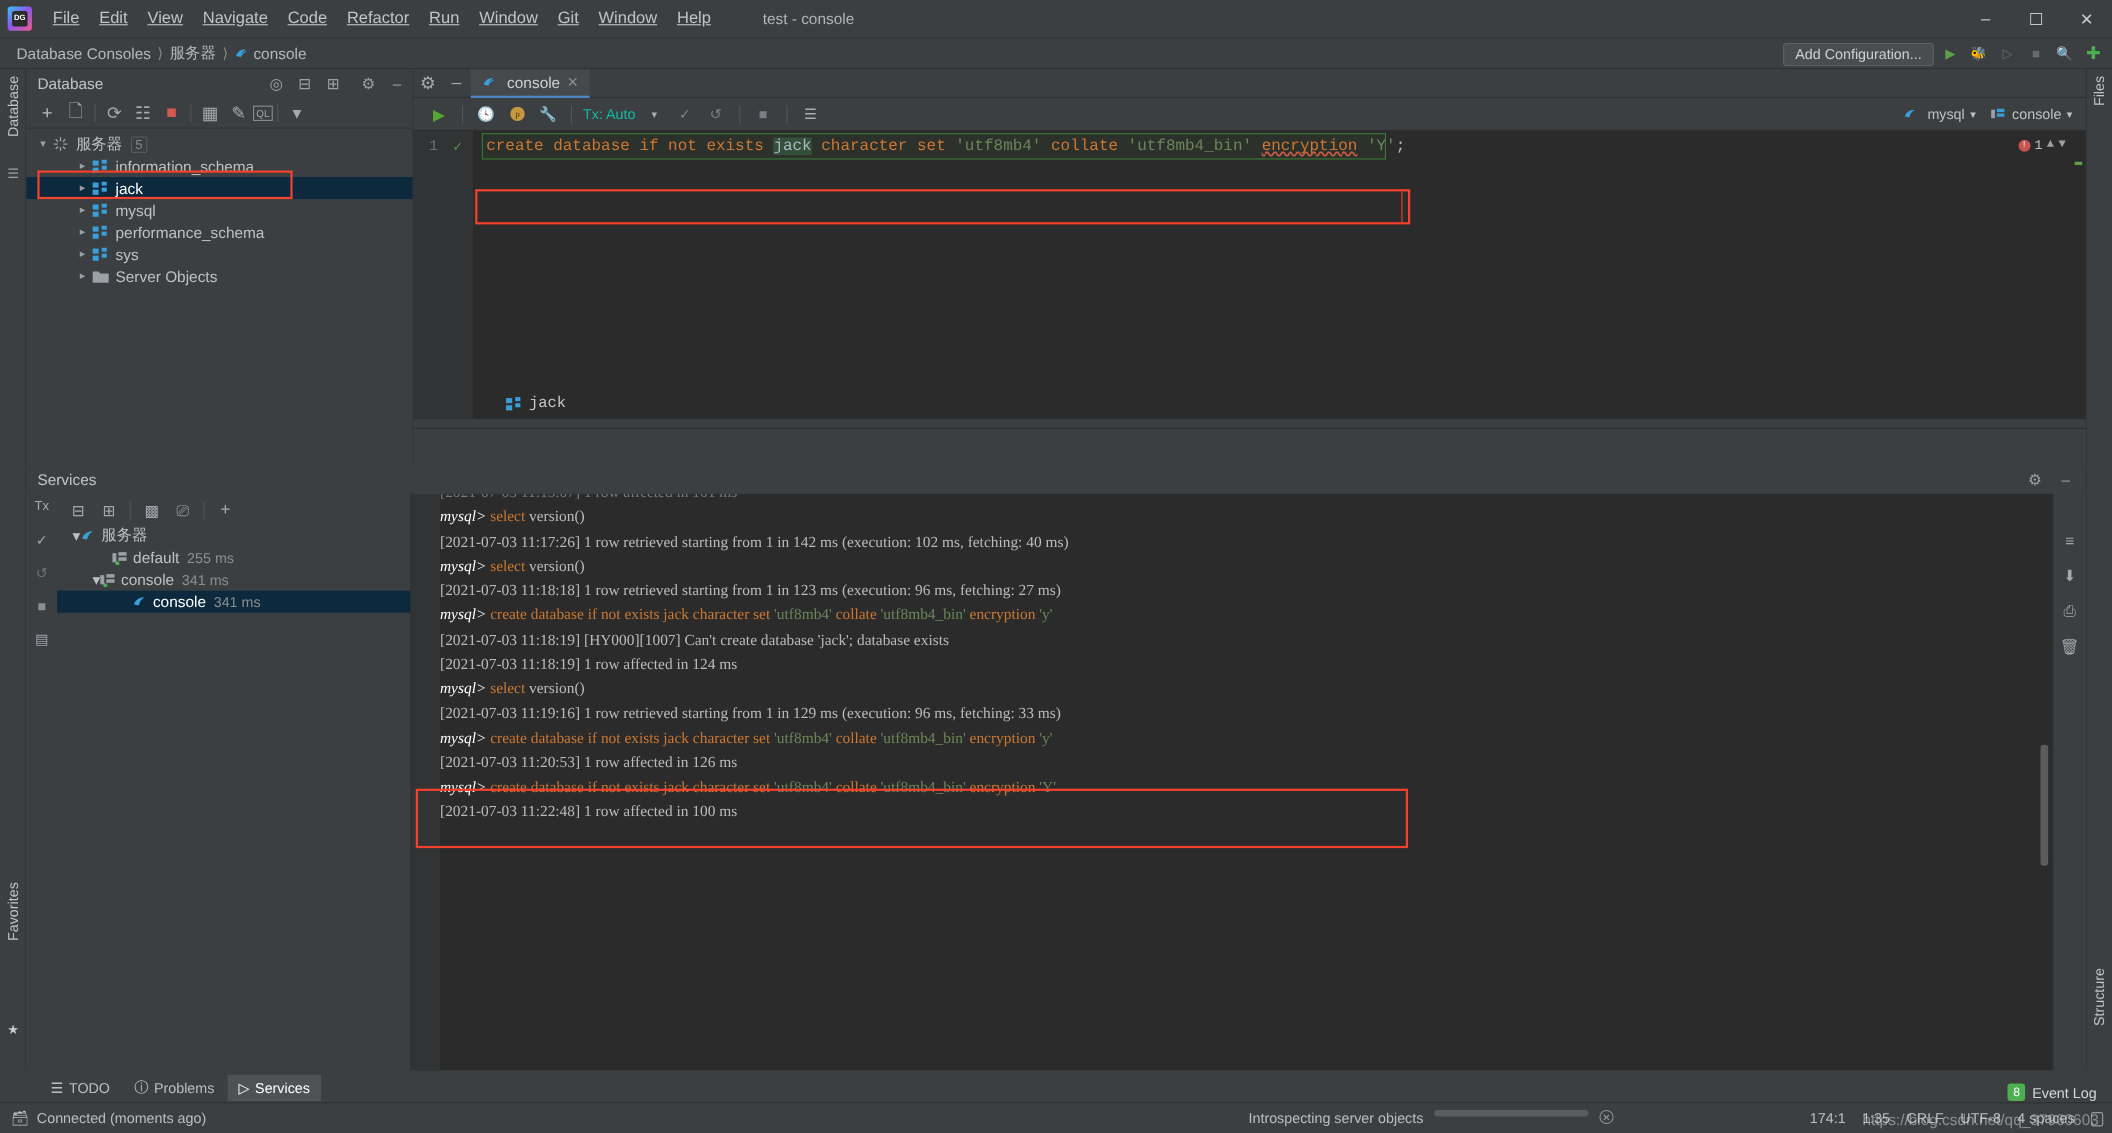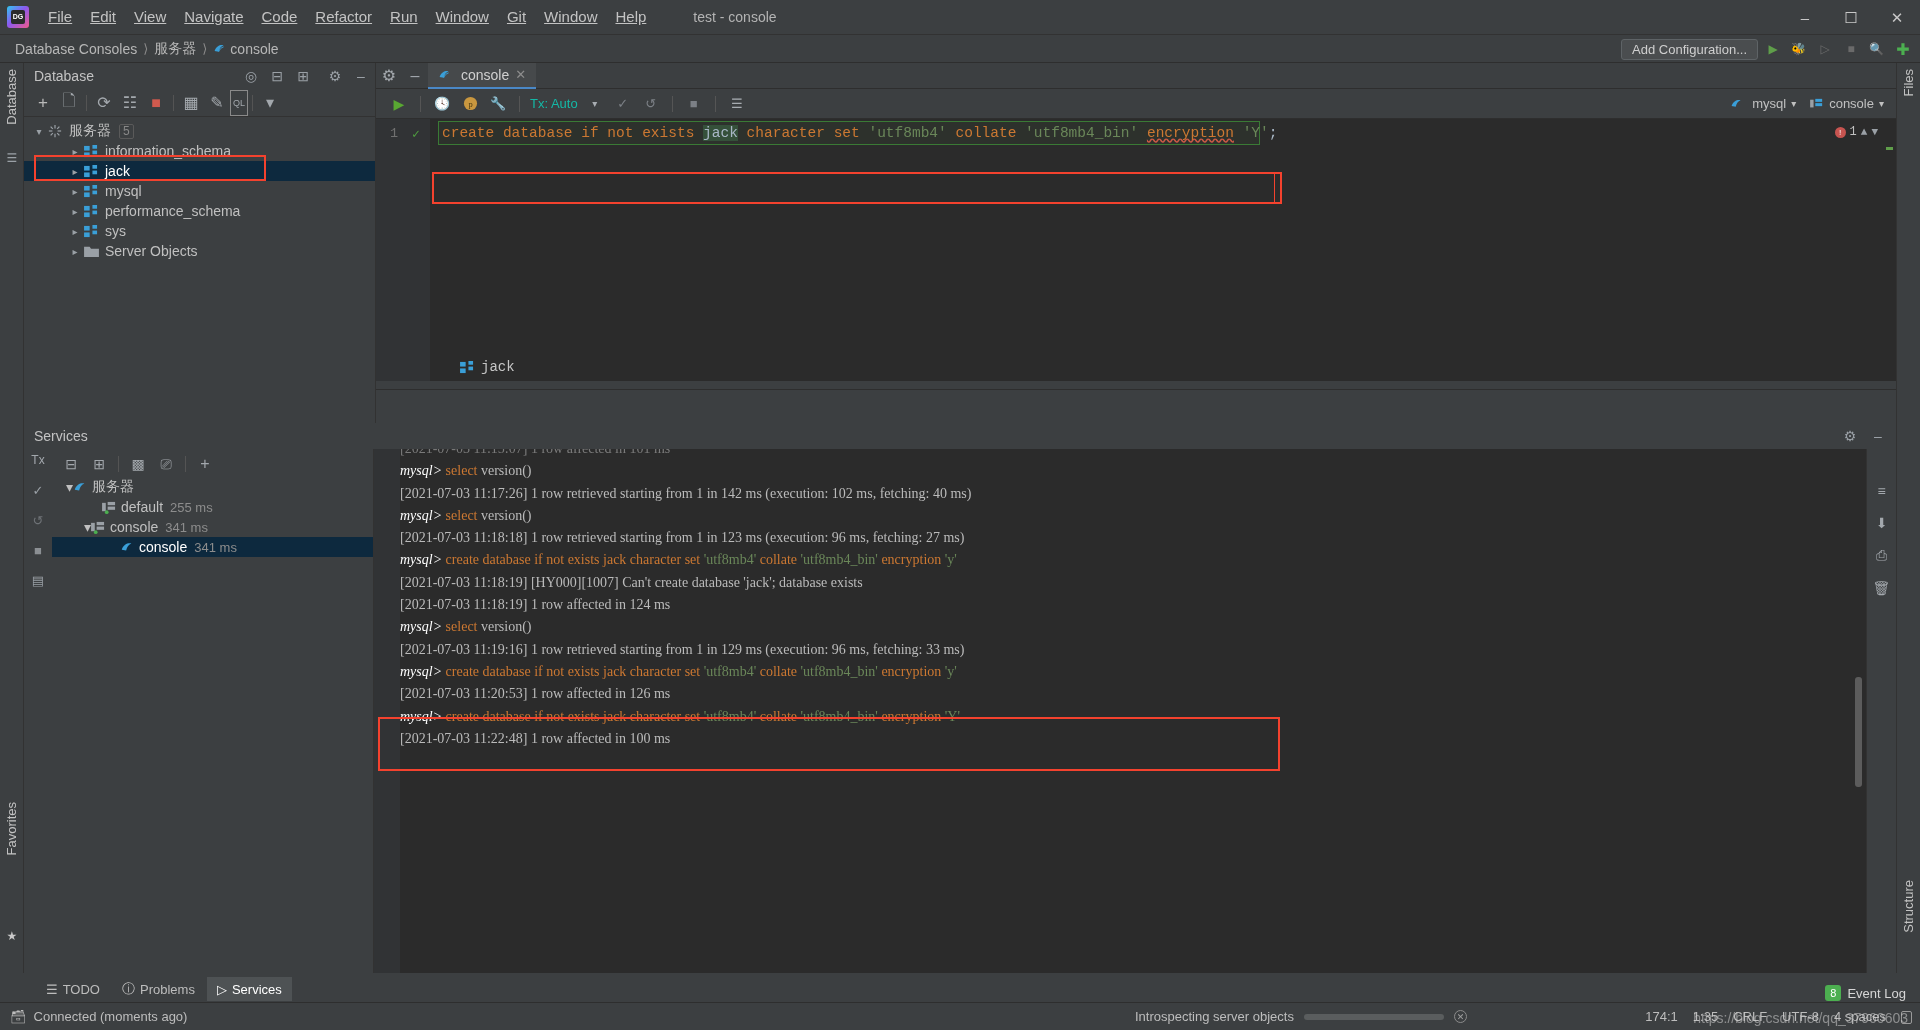--- a/index.html
+++ b/index.html
@@ -302,21 +302,21 @@
   }
   .btab.active { background: #4e5254; color: #ffffff; }
 
   
   .statusbar {
     position: absolute; left: 0; bottom: 0; width: 1920px; height: 28px;
     background: #3c3f41; display: flex; align-items: center;
     font-size: 13px; color: #bdbdbd; border-top: 1px solid #2e2e2e;
   }
   .sb-left { display: flex; align-items: center; gap: 7px; margin-left: 10px; }
-  .sb-center { position: absolute; left: 1135px; display: flex; align-items: center; gap: 10px; }
+  .sb-center { position: absolute; left: 1135px; display: flex; gap: 10px; }
   .progressbar {
     width: 140px; height: 6px; background: #5a5d5e; border-radius: 3px;
   }
   .cancel-circle {
     width: 13px; height: 13px; border-radius: 50%; border: 1px solid #8c8c8c;
     color: #a0a0a0; font-size: 9px; text-align: center; line-height: 12px;
   }
   .sb-right {
     position: absolute; right: 8px; display: flex; align-items: flex-end; gap: 15px;
   }
@@ -415,21 +415,21 @@
     <div class="db-toolbar">
       <div class="tb-btn" style="color:#b9b9b9;font-size:17px;">+</div>
       <div class="tb-btn">🗋</div>
       <div class="tb-sep"></div>
       <div class="tb-btn">⟳</div>
       <div class="tb-btn">☷</div>
       <div class="tb-btn" style="color:#d05a4e;">■</div>
       <div class="tb-sep"></div>
       <div class="tb-btn">▦</div>
       <div class="tb-btn">✎</div>
-      <div class="tb-btn" style="font-size:9px;border:1px solid #8a8a8a;width:18px;height:26px;line-height:12px;">QL</div>
+      <div class="tb-btn" style="font-size:9px;border:1px solid #8a8a8a;width:18px;height:14px;line-height:12px;">QL</div>
       <div class="tb-sep"></div>
       <div class="tb-btn">▾</div>
     </div>
 
     <div class="tree">
 
       <div class="tree-row" style="padding-left:8px;">
         <span class="arrow">▾</span>
         <span class="tico">
           <svg width="14" height="14" viewBox="0 0 16 16">

